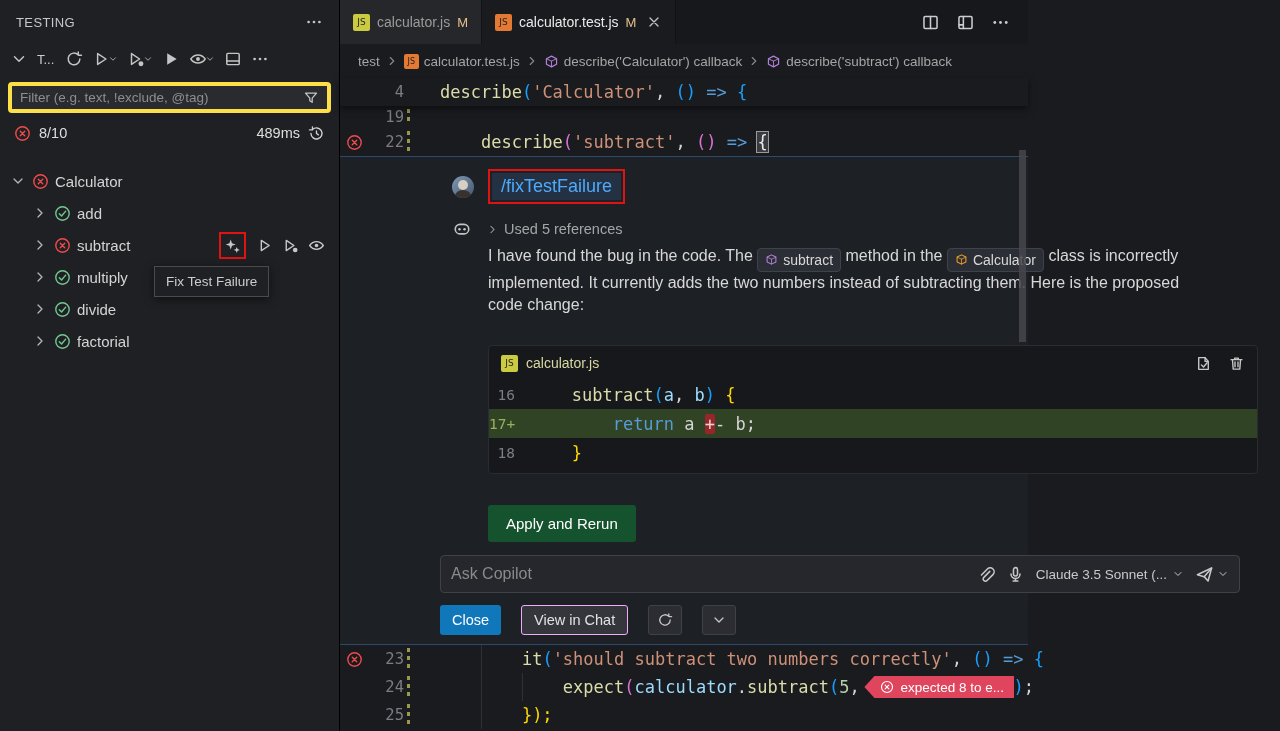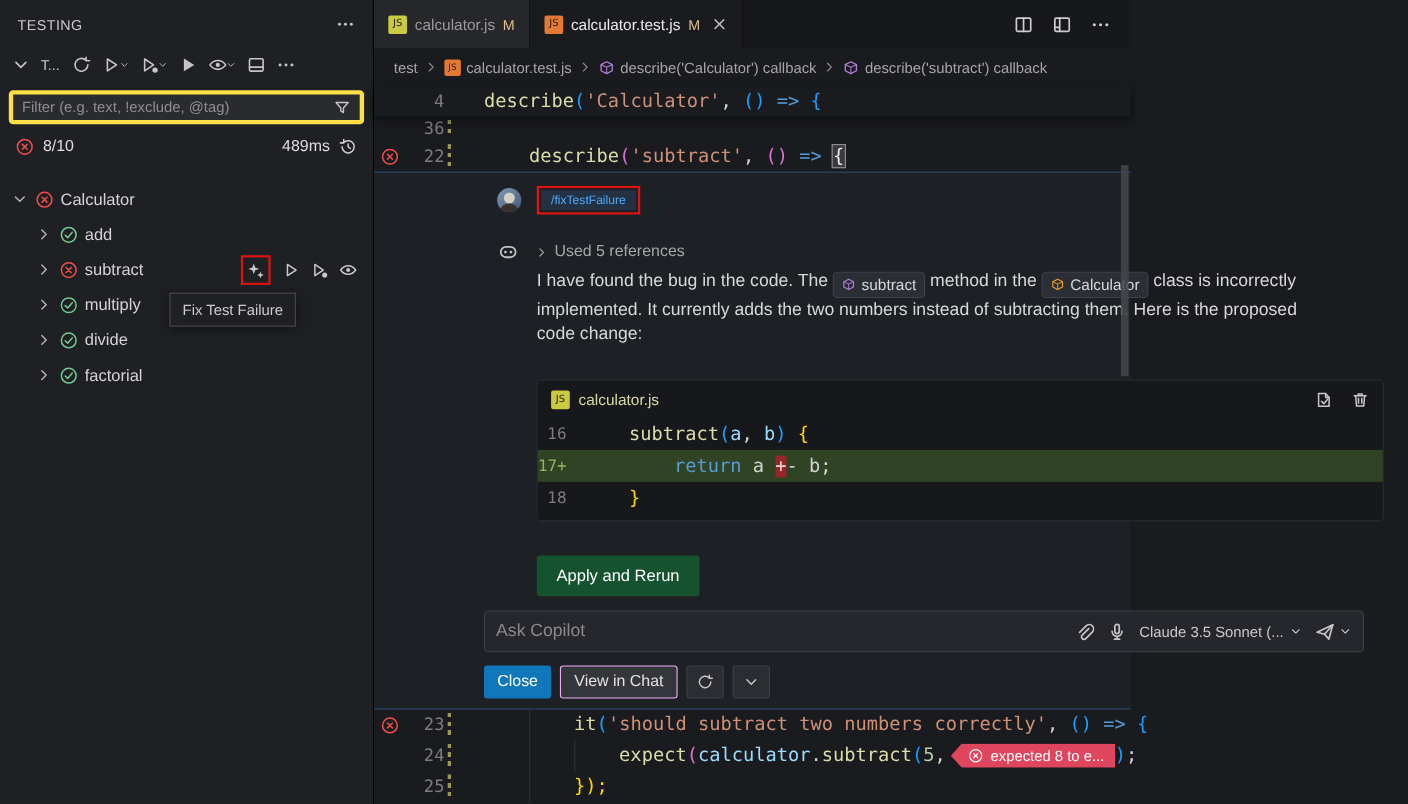--- a/index.html
+++ b/index.html
@@ -81,21 +81,21 @@
 .scrollbar{position:absolute;right:2px;top:150px;width:7px;height:192px;background:#46474d;opacity:.85;z-index:20}
 
 
 .chat-widget{position:relative;height:489px;background:#1d2025;border-top:1px solid #2c4a6e;border-bottom:1px solid #2c4a6e;
   font-family:"Liberation Sans","DejaVu Sans",sans-serif;font-size:15px}
 .cw-row-cmd{position:absolute;left:112px;top:12px;display:flex;align-items:center;gap:14px}
 .avatar{width:22px;height:22px;border-radius:50%;background:linear-gradient(135deg,#7e9ab5,#45586e);position:relative;overflow:hidden;flex:none}
 .avatar::before{content:"";position:absolute;left:6px;top:4px;width:10px;height:10px;border-radius:50%;background:#d8cfc4}
 .avatar::after{content:"";position:absolute;left:3px;top:14px;width:16px;height:12px;border-radius:50%;background:#37322e}
 .cmd-redbox{border:2px solid #e01313;padding:2px;display:inline-flex}
-.cmd-chip{background:rgba(86,156,255,.14);color:#4daafc;font-size:11px;padding:3px 9px;cursor:pointer}
+.cmd-chip{background:rgba(86,156,255,.14);color:#4daafc;font-size:18px;padding:3px 9px;cursor:pointer}
 .cw-refs{position:absolute;left:112px;top:60px;height:24px;display:flex;align-items:center;color:#a6a6a6;font-size:14.5px;cursor:pointer}
 .copilot-ico{width:20px;height:20px;color:#c3c3c3;margin-right:14px}
 .refs-chev{width:13px;height:13px;color:#a6a6a6;margin-right:5px}
 .cw-msg{position:absolute;left:148px;top:88px;width:730px;font-size:16px;line-height:22px;color:#d8d8d8}
 .chip{display:inline-flex;align-items:center;gap:5px;background:#2b2e35;border:1px solid #3e424a;border-radius:4px;
   padding:0 7px;font-size:14px;color:#d8d8d8;height:24px;vertical-align:-5px;cursor:pointer}
 .chipico{width:13px;height:13px}
 .chipico.method{color:#b180d7}.chipico.class{color:#ee9d28}
 .cw-code{position:absolute;left:148px;top:188px;width:770px;background:#17181c;border:1px solid #2a2c31;border-radius:4px;padding-bottom:6px}
 .cwc-head{height:34px;display:flex;align-items:center;gap:8px;padding:0 12px;font-size:14px}
@@ -109,21 +109,21 @@
 .cb-line.added .cb-num{color:#9ab05e}
 .apply-btn{position:absolute;left:148px;top:348px;height:37px;padding:0 18px;background:#14532d;color:#fff;border:none;
   border-radius:3px;font-size:15px;cursor:pointer;font-family:inherit}
 .cw-input{position:absolute;left:100px;top:398px;width:800px;height:38px;background:#26272c;border:1px solid #3f4147;
   border-radius:4px;display:flex;align-items:center;padding:0 10px;gap:11px}
 .cw-input input{flex:1;background:none;border:none;outline:none;color:#ccc;font-size:16px;font-family:inherit;min-width:0}
 .cw-input input::placeholder{color:#8a8a8a}
 .inp-ico{width:19px;height:19px;color:#c7c7c7;cursor:pointer}
 .model{display:flex;align-items:center;gap:5px;color:#c9c9c9;font-size:13.5px;cursor:pointer;white-space:nowrap}
 .send-group{display:flex;align-items:center;gap:3px;color:#c9c9c9}
-.cw-actions{position:absolute;left:100px;top:448px;display:flex;align-items:center;gap:8px}
+.cw-actions{position:absolute;left:100px;top:448px;display:flex;align-items:center;gap:20px}
 .btn{height:30px;padding:0 12px;border-radius:3px;font-size:14.5px;border:none;cursor:pointer;font-family:inherit}
 .btn.primary{background:#1177bb;color:#fff}
 .btn.secondary{background:#34363c;color:#e2e2e2;border:1px solid #f0abfc}
 .icon-btn{width:34px;height:30px;background:#2b2d32;border:1px solid #3f4147;border-radius:3px;display:flex;
   align-items:center;justify-content:center;color:#c7c7c7;cursor:pointer}
 .icon-btn .ico{width:16px;height:16px}
 </style>
 </head>
 <body>
 
@@ -439,21 +439,21 @@
           <div class="code-line sticky">
             <span class="ln-err"></span>
             <span class="ln-num">4</span>
             <span class="ln-git"></span>
             <span class="ln-code"><span class="tk-fn">describe</span><span class="tk-b">(</span><span class="tk-str">'Calculator'</span><span class="tk-pun">, </span><span class="tk-b">()</span><span class="tk-kw"> =&gt; </span><span class="tk-b">{</span></span>
           </div>
         </div>
       <div id="lines-top">
           <div class="code-line" style="height: 22px;">
             <span class="ln-err"></span>
-            <span class="ln-num">36</span>
+            <span class="ln-num">19</span>
             <span class="ln-git on"></span>
             <span class="ln-code"></span>
           </div>
           <div class="code-line">
             <span class="ln-err">
               <span class="ico lerr">
                 <svg viewBox="0 0 16 16" fill="none" stroke="currentColor" stroke-width="1.3" stroke-linecap="round" stroke-linejoin="round">
                   <circle cx="8" cy="8" r="6.3"></circle>
                   <path d="M5.9 5.9l4.2 4.2M10.1 5.9l-4.2 4.2"></path>
                 </svg>

